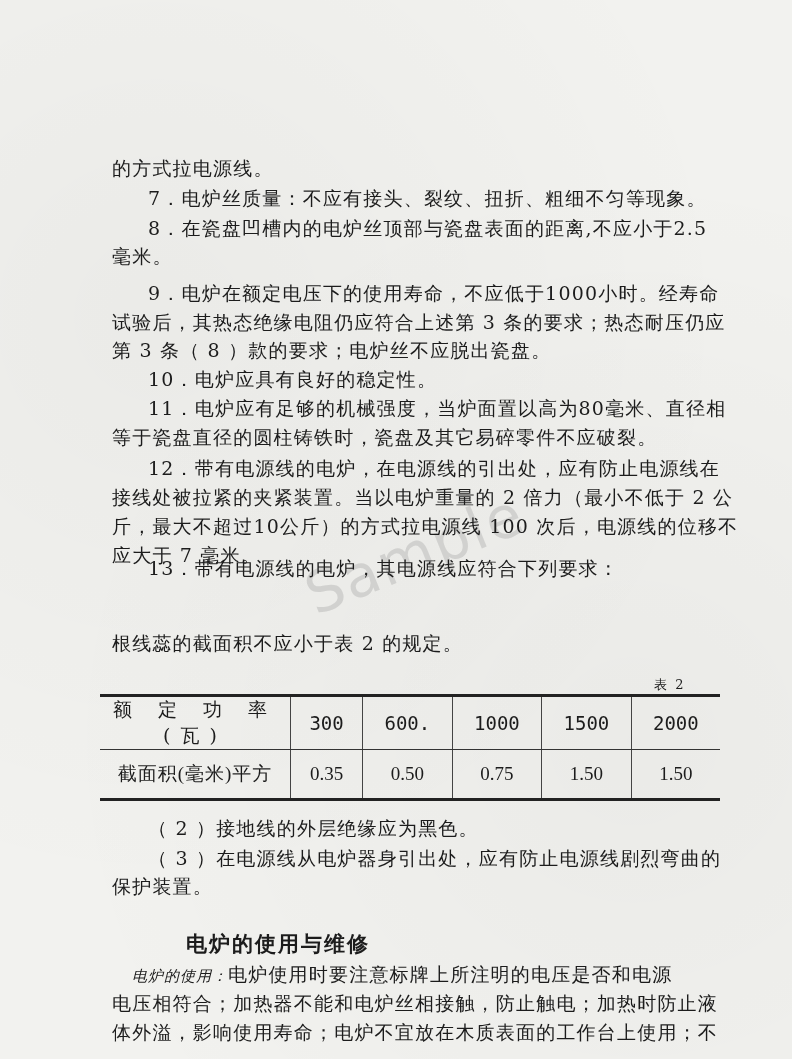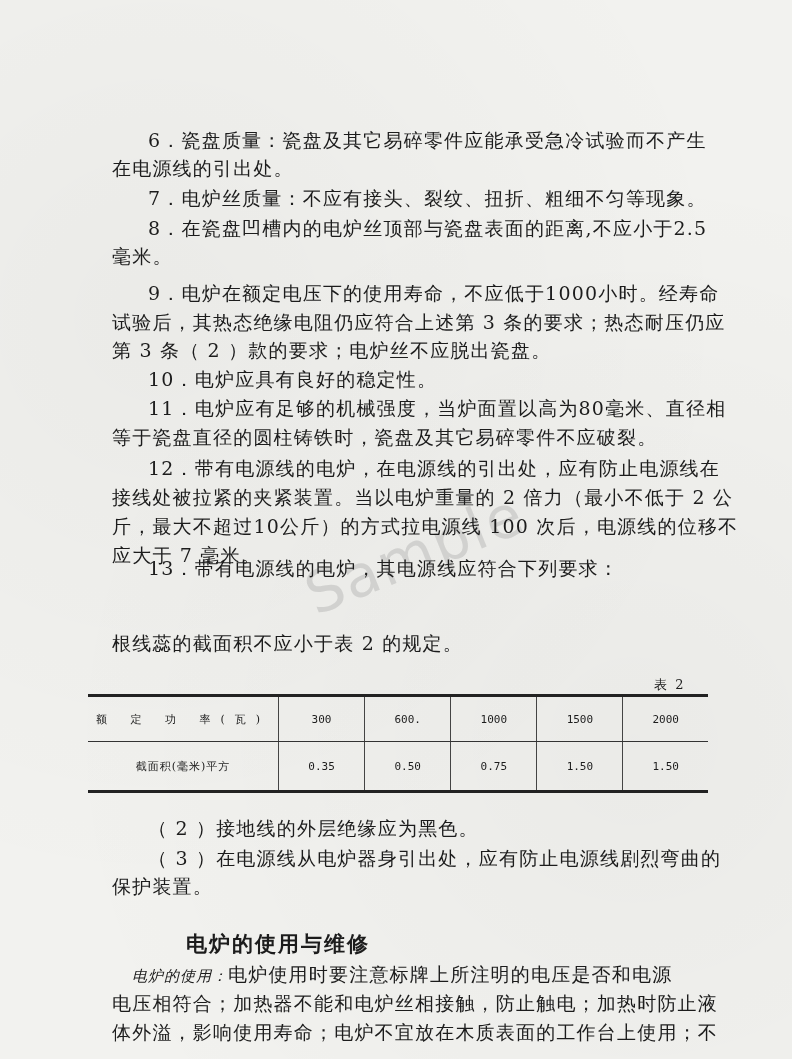--- a/index.html
+++ b/index.html
@@ -31,27 +31,27 @@
     font-family: "DejaVu Sans", sans-serif;
     font-size: 58px; color: rgba(160,160,160,0.35);
     transform: rotate(-22deg);
     letter-spacing: 2px;
   }
   .caption {
     position: absolute; left: 654px; top: 676px;
     font-size: 13px; letter-spacing: 2px;
   }
   table.spec {
-    position: absolute; left: 88px; top: 694px;
+    position: absolute; left: 100px; top: 694px;
     width: 620px;
     border-collapse: collapse;
-    font-size: 11px;
+    font-size: 19px;
   }
   table.spec tr.r1 td { height: 44px; border-top: 3px solid #222; border-bottom: 1.5px solid #333; }
-  table.spec tr.r2 td { height: 48px; border-bottom: 3px solid #222; }
+  table.spec tr.r2 td { height: 48px; border-bottom: 3px solid #222; font-family: Liberation Serif, serif; }
   table.spec td {
     text-align: center; vertical-align: middle;
     border-left: 1px solid #444;
     padding: 0 6px;
     font-family: "DejaVu Sans Mono", "Liberation Mono", monospace;
   }
   table.spec td.head {
     border-left: none; width: 178px;
     font-family: "DejaVu Serif", serif;
     letter-spacing: 1px;
@@ -64,31 +64,30 @@
   }
   .lead { font-size: 15px; font-style: italic; letter-spacing: 1px; }
 </style>
 </head>
 <body>
 
 <div class="page">
 
   <div class="watermark">Sample</div>
 
-  <div class="line indent" style="top:128px">6．瓷盘质量：瓷盘及其它易碎零件应能承受急冷试验而不产生</div>
-  <div class="line flush" style="top:156px">在电源线的引出处。</div>
+  <div class="line flush" style="top:156px">的方式拉电源线。</div>
 
   <div class="line indent" style="top:186px">7．电炉丝质量：不应有接头、裂纹、扭折、粗细不匀等现象。</div>
 
   <div class="line indent" style="top:216px">8．在瓷盘凹槽内的电炉丝顶部与瓷盘表面的距离,不应小于2.5</div>
   <div class="line flush" style="top:244px">毫米。</div>
 
   <div class="line indent" style="top:281px">9．电炉在额定电压下的使用寿命，不应低于1000小时。经寿命</div>
   <div class="line flush" style="top:310px">试验后，其热态绝缘电阻仍应符合上述第 3 条的要求；热态耐压仍应</div>
-  <div class="line flush" style="top:338px">第 3 条（ 2 ）款的要求；电炉丝不应脱出瓷盘。</div>
+  <div class="line flush" style="top:338px">第 3 条（ 8 ）款的要求；电炉丝不应脱出瓷盘。</div>
 
   <div class="line indent" style="top:367px">10．电炉应具有良好的稳定性。</div>
 
   <div class="line indent" style="top:396px">11．电炉应有足够的机械强度，当炉面置以高为80毫米、直径相</div>
   <div class="line flush" style="top:425px">等于瓷盘直径的圆柱铸铁时，瓷盘及其它易碎零件不应破裂。</div>
 
   <div class="line indent" style="top:456px">12．带有电源线的电炉，在电源线的引出处，应有防止电源线在</div>
   <div class="line flush" style="top:485px">接线处被拉紧的夹紧装置。当以电炉重量的 2 倍力（最小不低于 2 公</div>
   <div class="line flush" style="top:514px">斤，最大不超过10公斤）的方式拉电源线 100 次后，电源线的位移不</div>
   <div class="line flush" style="top:543px">应大于 7 毫米。</div>

